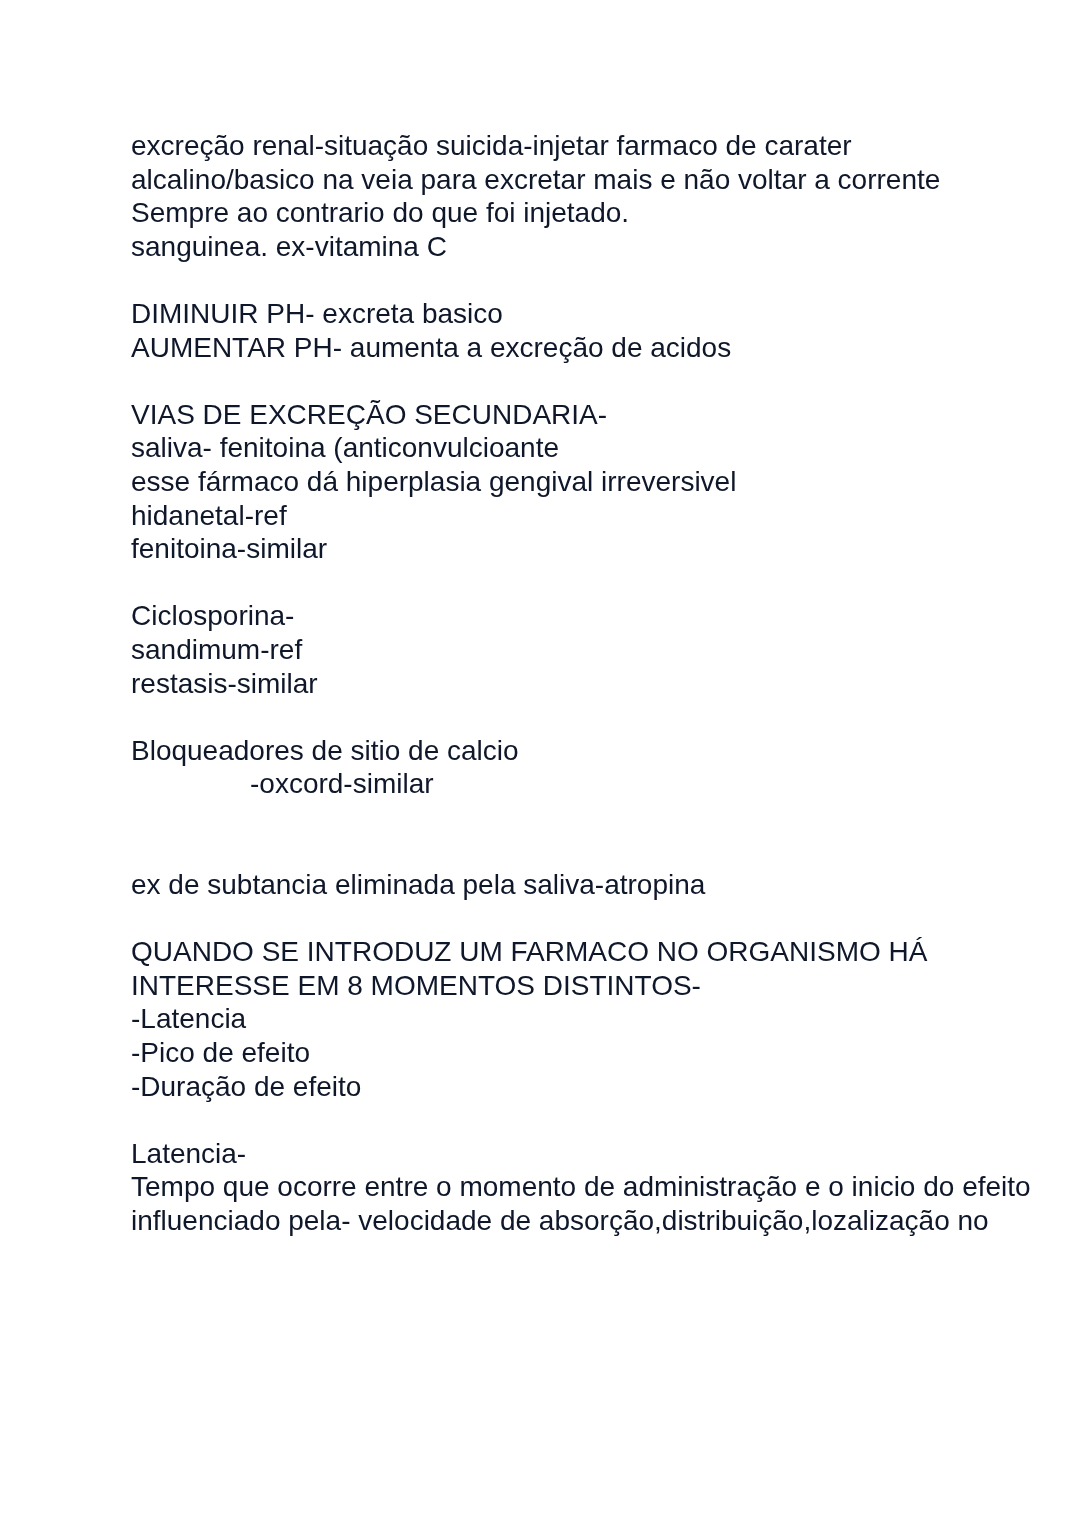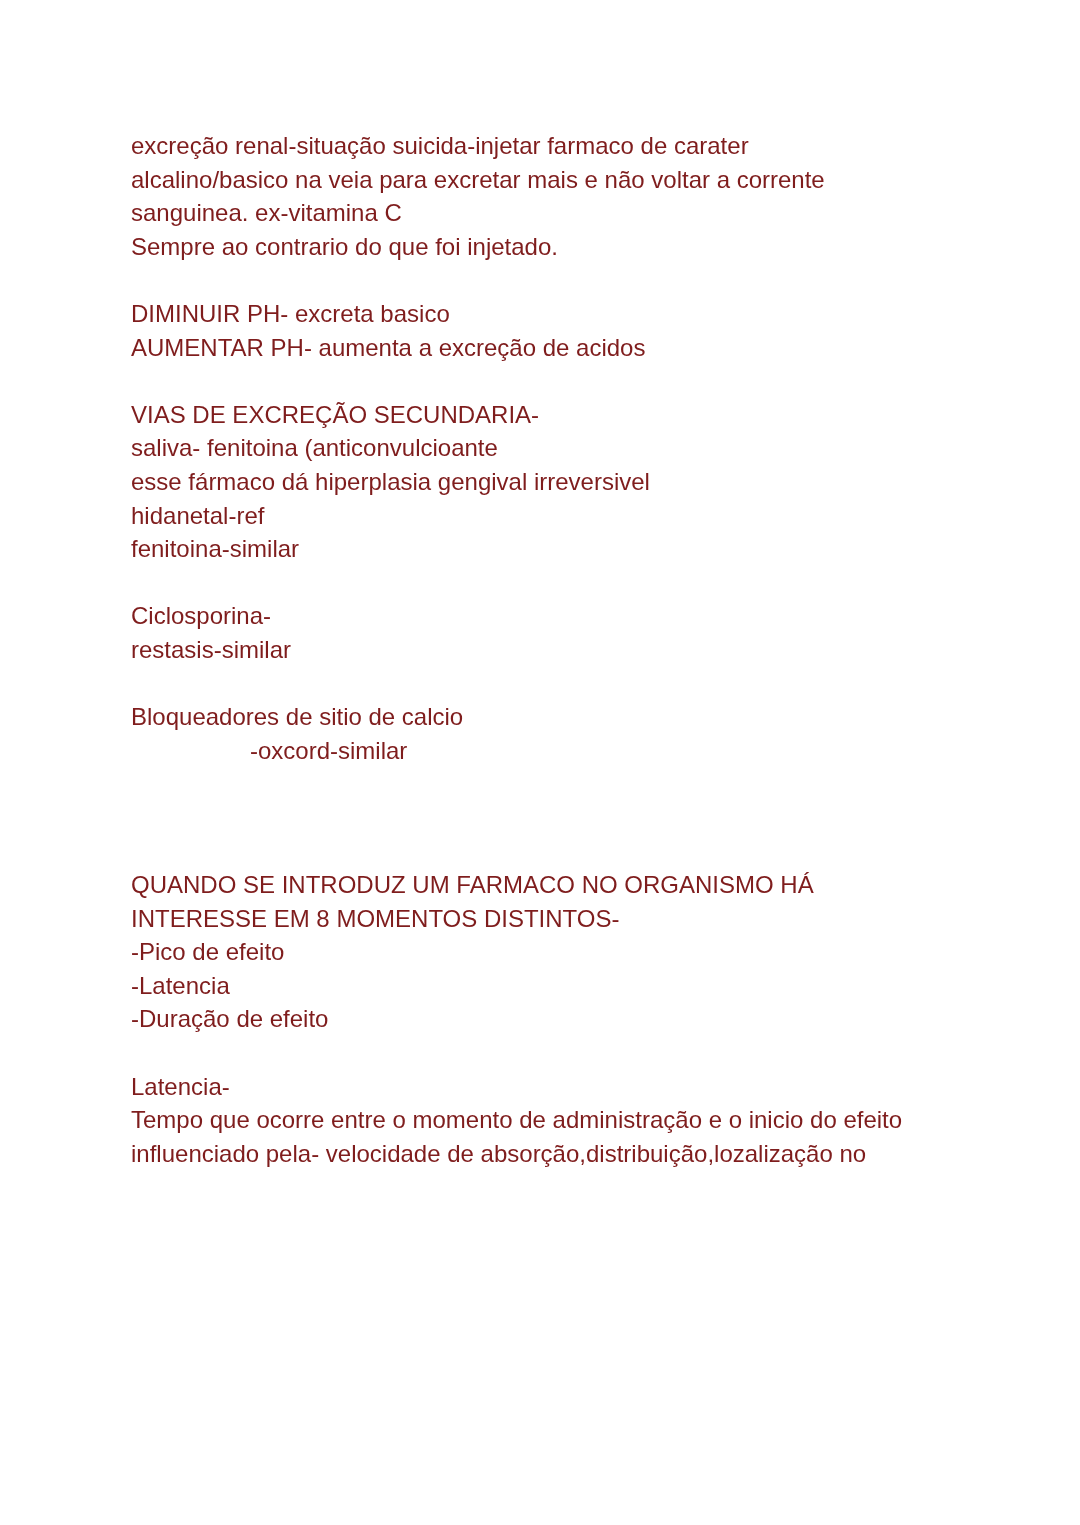--- a/index.html
+++ b/index.html
@@ -12,83 +12,87 @@
       height: 1525px;
       position: relative;
       overflow: hidden;
     }
     .page {
       position: absolute;
       left: 131px;
       top: 129px;
       width: 860px;
       font-family: "Liberation Sans", sans-serif;
-      font-size: 24px;
+      font-size: 28px;
       line-height: 33.6px;
-      color: #7f1d1d;
+      color: #0f172a;
     }
     .line {
       white-space: pre;
       height: 33.6px;
     }
     .blank {
       height: 33.6px;
     }
     .indent-1 { padding-left: 119px; }
     .indent-2 { padding-left: 105px; }
   </style>
 </head>
 <body>
 
 <div class="page">
 
   <div>
     <div class="line">excreção renal-situação suicida-injetar farmaco de carater</div>
     <div class="line">alcalino/basico na veia para excretar mais e não voltar a corrente</div>
+    <div class="line">Sempre ao contrario do que foi injetado.</div>
     <div class="line">sanguinea. ex-vitamina C</div>
-    <div class="line">Sempre ao contrario do que foi injetado.</div>
   </div>
   <div class="blank"></div>
 
   <div>
     <div class="line">DIMINUIR PH- excreta basico</div>
     <div class="line">AUMENTAR PH- aumenta a excreção de acidos</div>
   </div>
   <div class="blank"></div>
 
   <div>
     <div class="line">VIAS DE EXCREÇÃO SECUNDARIA-</div>
     <div class="line">saliva- fenitoina (anticonvulcioante</div>
     <div class="line">esse fármaco dá hiperplasia gengival irreversivel</div>
     <div class="line">hidanetal-ref</div>
     <div class="line">fenitoina-similar</div>
   </div>
   <div class="blank"></div>
 
   <div>
     <div class="line">Ciclosporina-</div>
+    <div class="line">sandimum-ref</div>
     <div class="line">restasis-similar</div>
   </div>
   <div class="blank"></div>
 
   <div>
     <div class="line">Bloqueadores de sitio de calcio</div>
     <div class="line indent-1">-oxcord-similar</div>
   </div>
   <div class="blank"></div>
 
   <div class="blank"></div>
 
+  <div>
+    <div class="line">ex de subtancia eliminada pela saliva-atropina</div>
+  </div>
   <div class="blank"></div>
 
   <div>
     <div class="line">QUANDO SE INTRODUZ UM FARMACO NO ORGANISMO HÁ</div>
     <div class="line">INTERESSE EM 8 MOMENTOS DISTINTOS-</div>
+    <div class="line">-Latencia</div>
     <div class="line">-Pico de efeito</div>
-    <div class="line">-Latencia</div>
     <div class="line">-Duração de efeito</div>
   </div>
   <div class="blank"></div>
 
   <div>
     <div class="line">Latencia-</div>
     <div class="line">Tempo que ocorre entre o momento de administração e o inicio do efeito</div>
     <div class="line">influenciado pela- velocidade de absorção,distribuição,lozalização no</div>
   </div>
 

